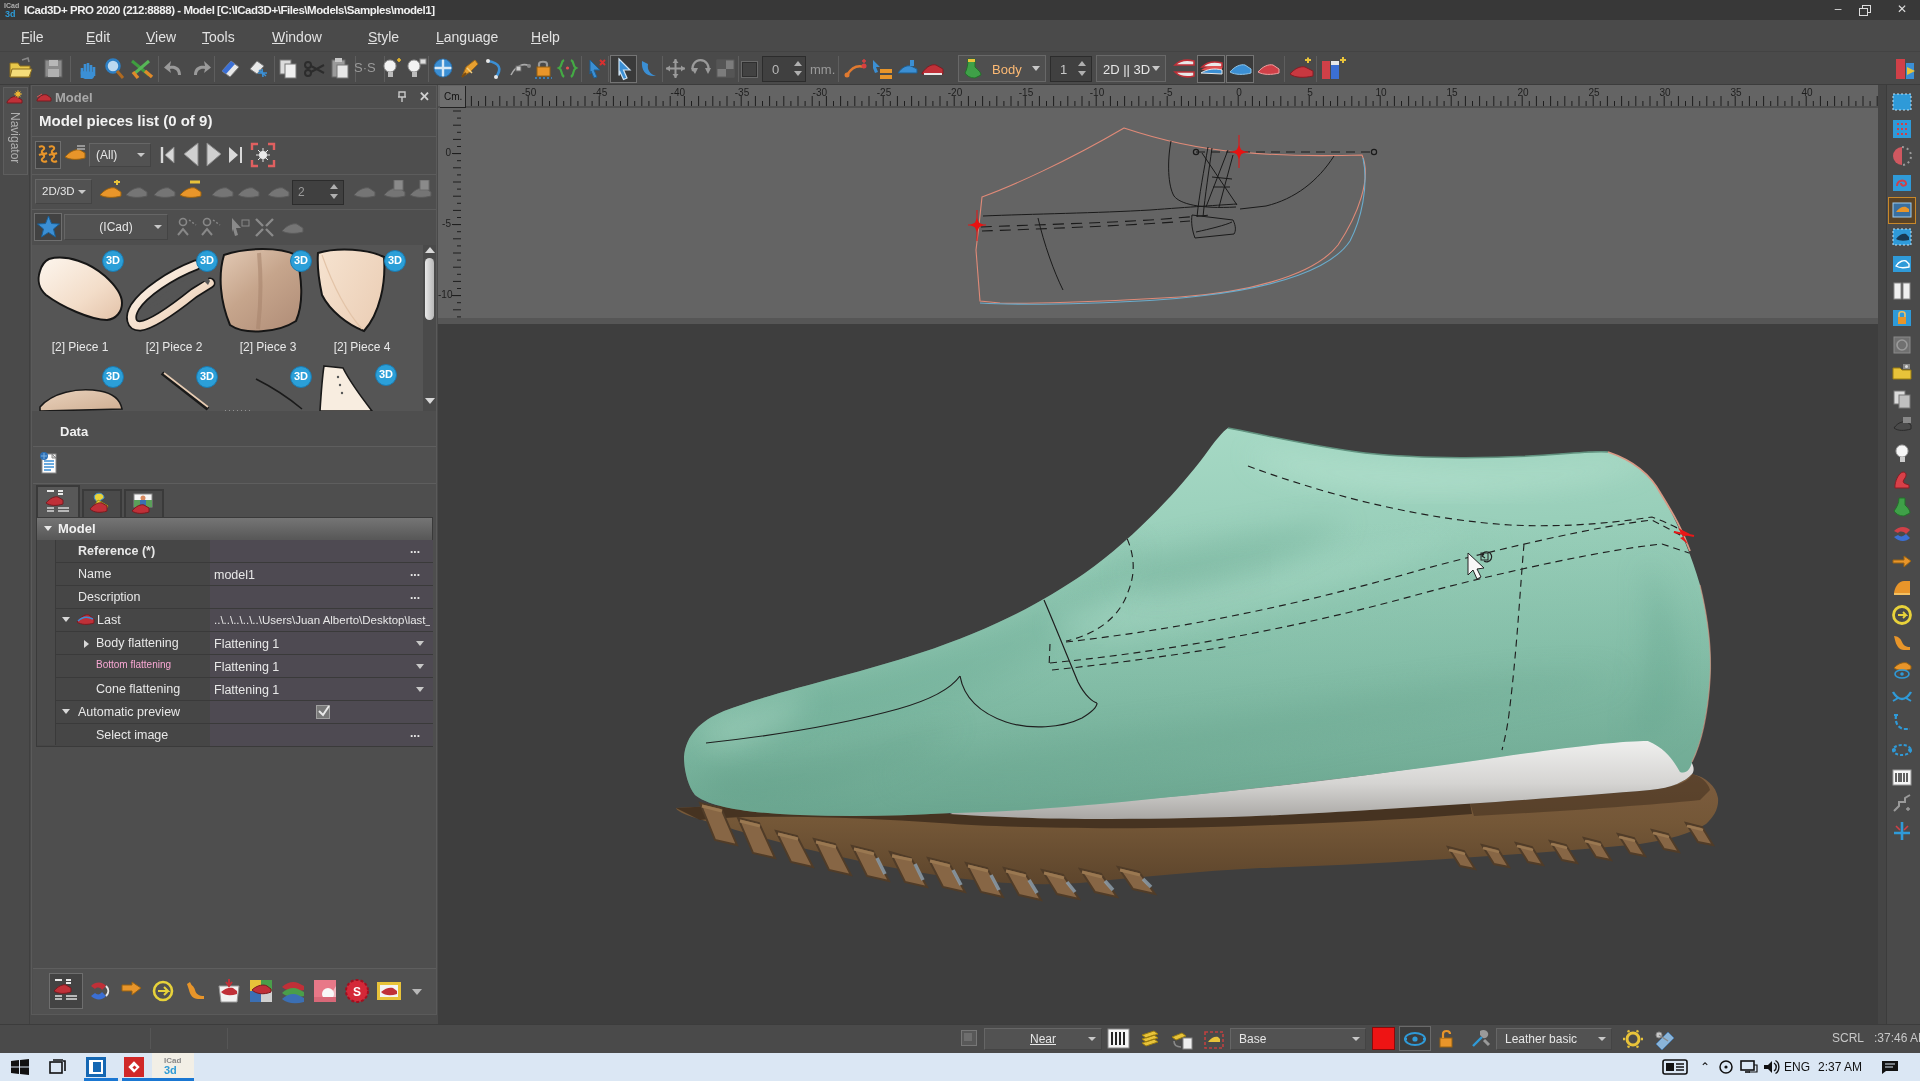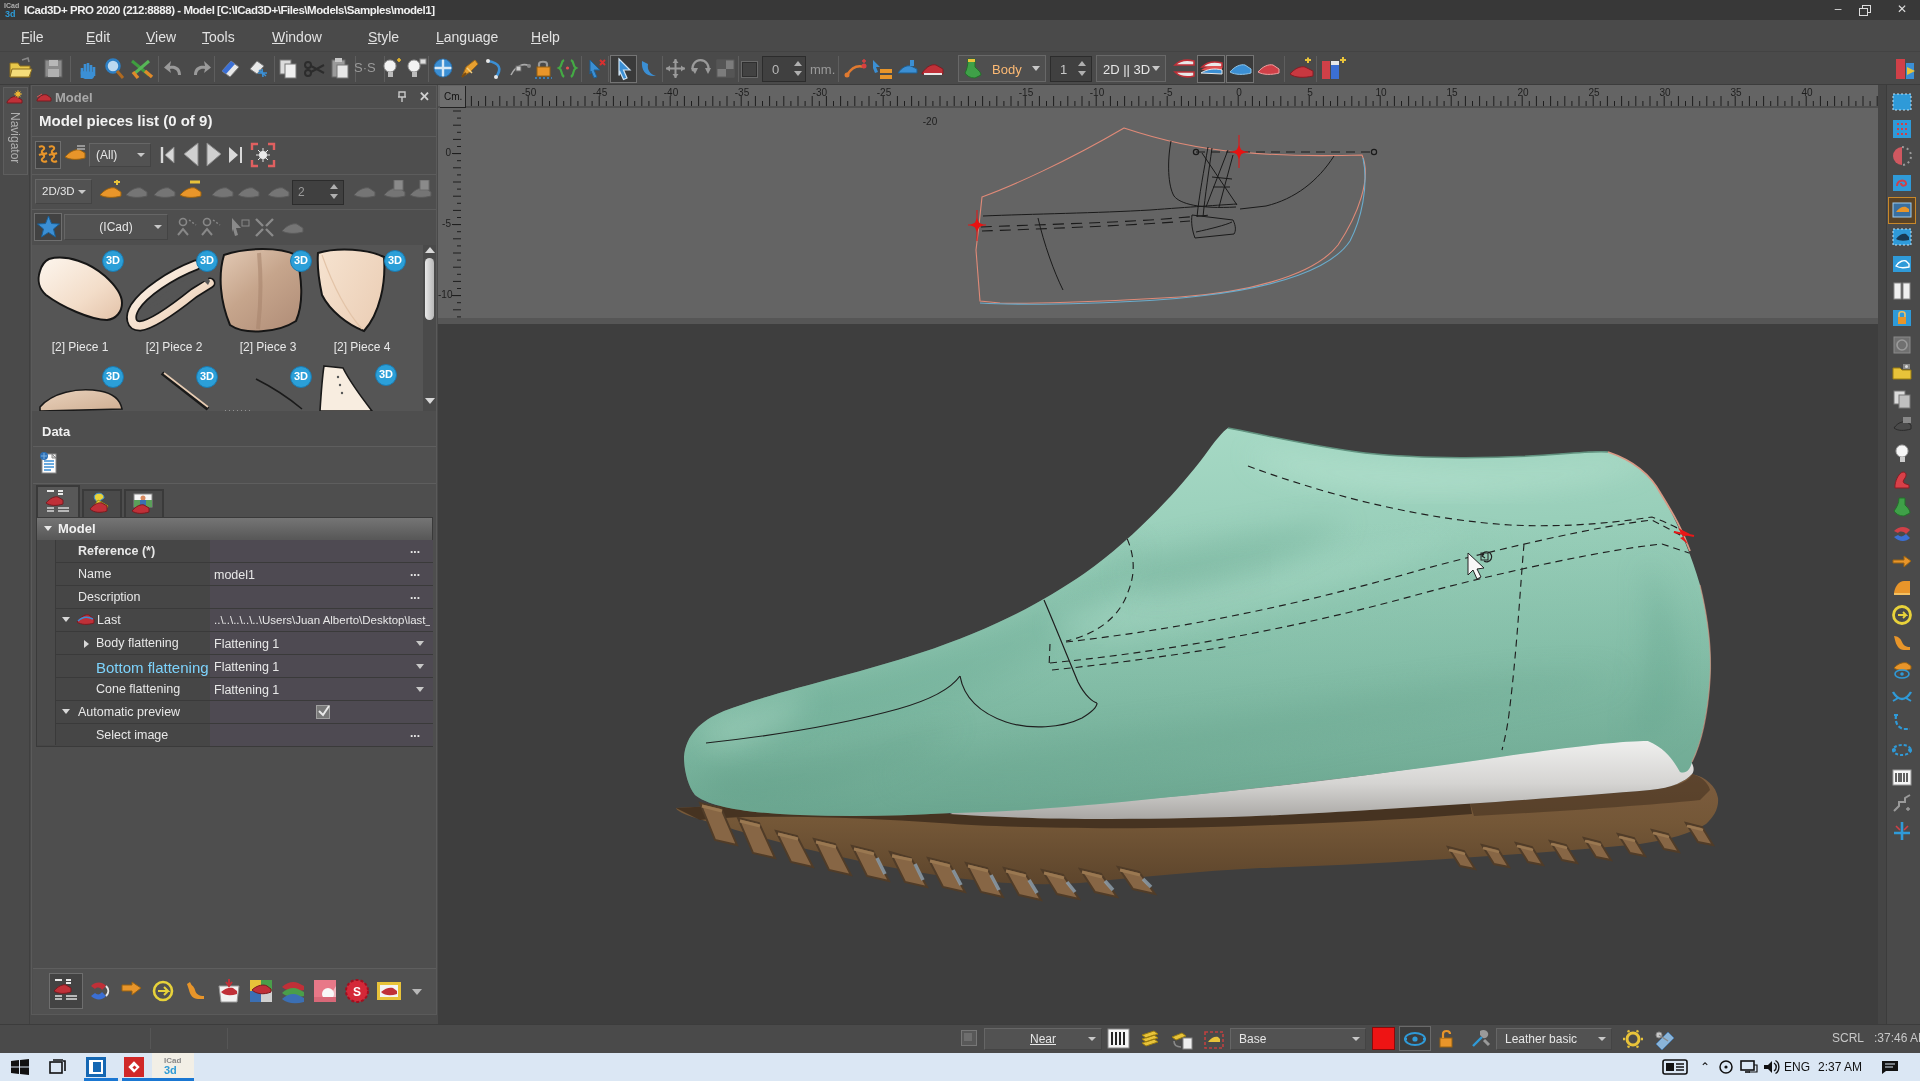--- a/index.html
+++ b/index.html
@@ -421,21 +421,21 @@
       <circle cx="310" cy="28" r="1.2" fill="#555"></circle>
 <defs>
         <linearGradient id="pg12" x1="0" y1="0" x2="1" y2="1">
           <stop offset="0" stop-color="#e9d2bd"></stop>
           <stop offset="1" stop-color="#cfae92"></stop>
         </linearGradient>
       </defs>
 </svg>
 <div class="abs" style="left:32px;top:411px;width:404px;height:6px;background:#4e4e4e;"></div>
 <div class="txt" style="left:224px;top:405px;font-size:9px;color:#9a9a9a;letter-spacing:1px;">·······</div>
-<div class="txt" style="left:42px;top:424px;font-size:13px;font-weight:bold;color:#f0f0f0;">Data</div>
+<div class="txt" style="left:60px;top:424px;font-size:13px;font-weight:bold;color:#f0f0f0;">Data</div>
 <div class="abs" style="left:33px;top:446px;width:403px;height:38px;background:#505050;border-top:1px solid #5e5e5e;border-bottom:1px solid #5e5e5e;"></div>
 <svg class="abs" style="left:39px;top:451px" width="20" height="26" viewBox="0 0 20 26">
       <rect x="3" y="3" width="14" height="19" fill="#fdfdfd" stroke="#888"></rect>
       <path d="M13,3 L17,7 L13,7 Z" fill="#ccc" stroke="#888"></path>
       <path d="M5,10 L15,10 M5,13 L15,13 M5,16 L15,16 M5,19 L12,19" stroke="#3b8fd4" stroke-width="1.6"></path>
       <circle cx="5" cy="5" r="4" fill="#2d6fb4"></circle>
       <path d="M2,5 L8,5 M5,2 L5,8" stroke="#7ab0e0" stroke-width="1"></path>
     </svg>
 <div class="abs" style="left:36px;top:485px;width:44px;height:33px;background:#585858;border:2px solid #3a3a3a;border-bottom:none;"></div>
 <div class="abs" style="left:82px;top:489px;width:40px;height:29px;background:#4a4a4a;border:2px solid #3a3a3a;border-bottom:none;"></div>
@@ -479,21 +479,21 @@
 <div class="abs" style="left:210px;top:609px;width:223px;height:22px;background:#4e4a52;"></div>
 <div class="txt" style="left:97px;top:613px;font-size:12.5px;font-weight:normal;color:#e8e8e8;">Last</div>
 <div class="txt" style="left:214px;top:614px;font-size:11.5px;color:#e8e8e8;max-width:216px;overflow:hidden;">..\..\..\..\..\Users\Juan Alberto\Desktop\last_a</div>
 <div class="abs" style="left:56px;top:632px;width:377px;height:23px;border-bottom:1px solid #3a3a3a;"></div>
 <div class="abs" style="left:210px;top:632px;width:223px;height:22px;background:#4e4a52;"></div>
 <div class="txt" style="left:96px;top:636px;font-size:12.5px;font-weight:normal;color:#e8e8e8;">Body flattening</div>
 <div class="txt" style="left:214px;top:637px;font-size:12.5px;color:#e8e8e8;max-width:216px;overflow:hidden;">Flattening 1</div>
 <div class="abs" style="left:416px;top:641px;width:0;height:0;border-left:4px solid transparent;border-right:4px solid transparent;border-top:5px solid #c8c8c8;"></div>
 <div class="abs" style="left:56px;top:655px;width:377px;height:23px;border-bottom:1px solid #3a3a3a;"></div>
 <div class="abs" style="left:210px;top:655px;width:223px;height:22px;background:#4e4a52;"></div>
-<div class="txt" style="left:96px;top:659px;font-size:15px;font-weight:normal;color:#7dd3fc;">Bottom flattening</div>
+<div class="txt" style="left:96px;top:659px;font-size:10px;font-weight:normal;color:#f9a8d4;">Bottom flattening</div>
 <div class="txt" style="left:214px;top:660px;font-size:12.5px;color:#e8e8e8;max-width:216px;overflow:hidden;">Flattening 1</div>
 <div class="abs" style="left:416px;top:664px;width:0;height:0;border-left:4px solid transparent;border-right:4px solid transparent;border-top:5px solid #c8c8c8;"></div>
 <div class="abs" style="left:56px;top:678px;width:377px;height:23px;border-bottom:1px solid #3a3a3a;"></div>
 <div class="abs" style="left:210px;top:678px;width:223px;height:22px;background:#4e4a52;"></div>
 <div class="txt" style="left:96px;top:682px;font-size:12.5px;font-weight:normal;color:#e8e8e8;">Cone flattening</div>
 <div class="txt" style="left:214px;top:683px;font-size:12.5px;color:#e8e8e8;max-width:216px;overflow:hidden;">Flattening 1</div>
 <div class="abs" style="left:416px;top:687px;width:0;height:0;border-left:4px solid transparent;border-right:4px solid transparent;border-top:5px solid #c8c8c8;"></div>
 <div class="abs" style="left:56px;top:701px;width:377px;height:23px;border-bottom:1px solid #3a3a3a;"></div>
 <div class="abs" style="left:210px;top:701px;width:223px;height:22px;background:#4e4a52;"></div>
 <div class="txt" style="left:78px;top:705px;font-size:12.5px;font-weight:normal;color:#e8e8e8;">Automatic preview</div>
@@ -773,25 +773,25 @@
       <line x1="1841.7" y1="101" x2="1841.7" y2="106" stroke="#1e1e1e" stroke-width="1"></line>
       <line x1="1848.8" y1="96" x2="1848.8" y2="106" stroke="#1e1e1e" stroke-width="1"></line>
       <line x1="1855.9" y1="101" x2="1855.9" y2="106" stroke="#1e1e1e" stroke-width="1"></line>
       <line x1="1863.0" y1="96" x2="1863.0" y2="106" stroke="#1e1e1e" stroke-width="1"></line>
       <line x1="1870.1" y1="101" x2="1870.1" y2="106" stroke="#1e1e1e" stroke-width="1"></line>
       <line x1="1877.2" y1="96" x2="1877.2" y2="106" stroke="#1e1e1e" stroke-width="1"></line>
       <line x1="438" y1="107" x2="1878" y2="107" stroke="#3a3a3a"></line>
     </svg>
 <div class="txt" style="left:515px;top:87px;width:28px;text-align:center;font-size:10px;color:#1e1e1e;">-50</div>
 <div class="txt" style="left:586px;top:87px;width:28px;text-align:center;font-size:10px;color:#1e1e1e;">-45</div>
-<div class="txt" style="left:657px;top:87px;width:28px;text-align:center;font-size:10px;color:#1e1e1e;">-40</div>
+<div class="txt" style="left:657px;top:87px;width:28px;text-align:right;font-size:10px;color:#1e1e1e;">-40</div>
 <div class="txt" style="left:728px;top:87px;width:28px;text-align:center;font-size:10px;color:#1e1e1e;">-35</div>
 <div class="txt" style="left:799px;top:87px;width:28px;text-align:right;font-size:10px;color:#1e1e1e;">-30</div>
 <div class="txt" style="left:870px;top:87px;width:28px;text-align:center;font-size:10px;color:#1e1e1e;">-25</div>
-<div class="txt" style="left:916px;top:87px;width:28px;text-align:center;font-size:10px;color:#1e1e1e;margin-top:29px;">-20</div>
+<div class="txt" style="left:941px;top:87px;width:28px;text-align:center;font-size:10px;color:#1e1e1e;">-20</div>
 <div class="txt" style="left:1012px;top:87px;width:28px;text-align:center;font-size:10px;color:#1e1e1e;">-15</div>
 <div class="txt" style="left:1083px;top:87px;width:28px;text-align:center;font-size:10px;color:#1e1e1e;">-10</div>
 <div class="txt" style="left:1154px;top:87px;width:28px;text-align:center;font-size:10px;color:#1e1e1e;">-5</div>
 <div class="txt" style="left:1225px;top:87px;width:28px;text-align:center;font-size:10px;color:#1e1e1e;">0</div>
 <div class="txt" style="left:1296px;top:87px;width:28px;text-align:center;font-size:10px;color:#1e1e1e;">5</div>
 <div class="txt" style="left:1367px;top:87px;width:28px;text-align:center;font-size:10px;color:#1e1e1e;">10</div>
 <div class="txt" style="left:1438px;top:87px;width:28px;text-align:center;font-size:10px;color:#1e1e1e;">15</div>
 <div class="txt" style="left:1509px;top:87px;width:28px;text-align:center;font-size:10px;color:#1e1e1e;">20</div>
 <div class="txt" style="left:1580px;top:87px;width:28px;text-align:center;font-size:10px;color:#1e1e1e;">25</div>
 <div class="txt" style="left:1651px;top:87px;width:28px;text-align:center;font-size:10px;color:#1e1e1e;">30</div>

